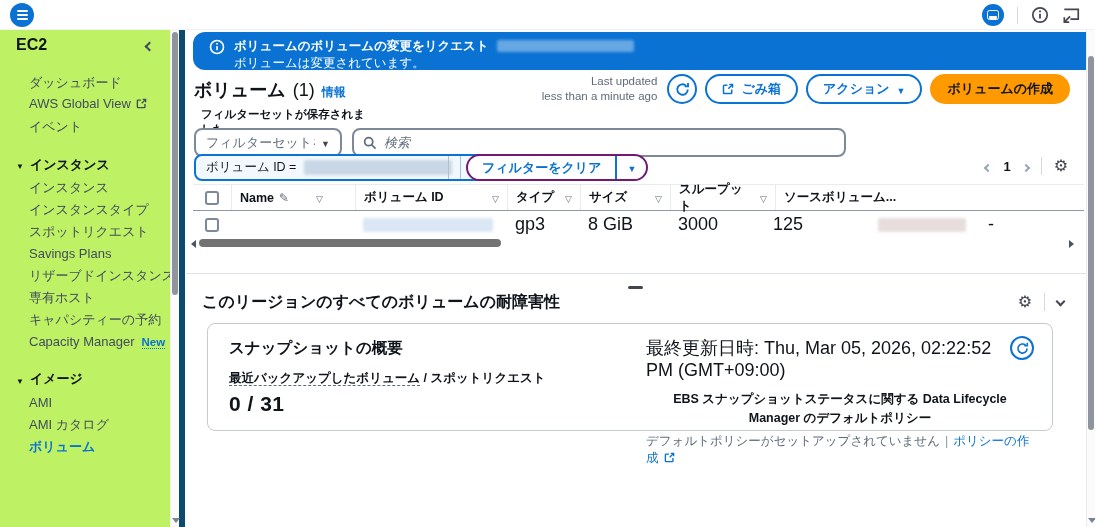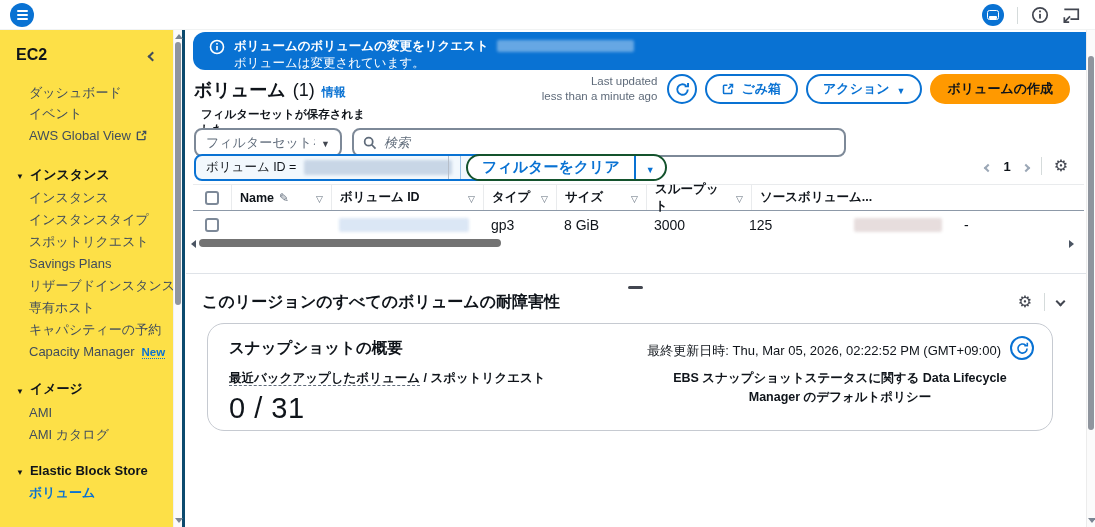--- a/index.html
+++ b/index.html
@@ -25,21 +25,21 @@
   .sort-caret::before { content:"▽"; font-size:9px; color:#5f6b7a; }
   .dd-caret::before { content:"▼"; font-size:9px; }
   .x-glyph::before { content:"✕"; }
   .tri { width:0; height:0; display:inline-block; }
   .tri.up    { border-left:4px solid transparent; border-right:4px solid transparent; border-bottom:5px solid #7a8593; }
   .tri.down  { border-left:4px solid transparent; border-right:4px solid transparent; border-top:5px solid #7a8593; }
   .tri.lft   { border-top:4px solid transparent; border-bottom:4px solid transparent; border-right:5px solid #4b5563; }
   .tri.rgt   { border-top:4px solid transparent; border-bottom:4px solid transparent; border-left:5px solid #4b5563; }
 
   
-  .sidebar { position:absolute; top:30px; left:0; width:185px; bottom:0; background:#fde047; border-right:3px solid #0c4a6e; }
+  .sidebar { position:absolute; top:20px; left:0; width:185px; bottom:0; background:#bef264; border-right:6px solid #0c4a6e; }
   .sb-inner { padding:14px 22px 0 16px; }
   .ec2-row { display:flex; justify-content:space-between; align-items:center; font-size:16px; font-weight:700; margin-bottom:16px; padding-right:2px; }
   .ec2-collapse { color:#414d5c; cursor:pointer; padding:2px; }
   .sb-list { list-style:none; }
   .sb-link { font-size:13px; color:#414d5c; padding:3.5px 0 3.5px 13px; cursor:pointer; width:160px; line-height:1.15; }
   .sb-link.active { color:#0972d3; font-weight:700; }
   .sb-section { font-size:13px; font-weight:700; color:#0f141a; margin-top:13px; padding:4px 0; display:flex; align-items:center; gap:6px; cursor:pointer; }
   .sec-caret::before { content:"▼"; font-size:8px; color:#0f141a; }
   .ext-icon { display:inline-block; margin-left:5px; color:#414d5c; vertical-align:-1px; }
   .new-badge { color:#0972d3; font-size:11.5px; font-weight:700; border-bottom:1px dotted #0972d3; margin-left:7px; }
@@ -75,64 +75,64 @@
   .select-placeholder { color:#5f6b7a; font-size:13px; flex:1; white-space:nowrap; overflow:hidden; }
   .select-box .dd-caret::before { color:#424650; }
   .search-box { position:absolute; left:166px; top:98px; width:494px; height:29px; border:2px solid #7d8998; border-radius:8px; background:#fff; display:flex; align-items:center; padding:0 9px; gap:7px; }
   .search-box input { border:none; outline:none; flex:1; font-size:13px; font-style:italic; color:#414d5c; font-family:inherit; background:transparent; }
   .search-box input::placeholder { color:#5f6b7a; font-style:italic; }
 
   .chip { position:absolute; left:8px; top:124px; height:27px; border:2px solid #0972d3; background:#f2f8fd; border-radius:8px; display:flex; align-items:center; padding:0 9px 0 10px; gap:8px; font-size:12.5px; }
   .chip-redact { width:148px; height:15px; background:#c8d6e6; border-radius:2px; filter:blur(1.8px); }
   .chip-x { color:#33404d; font-size:12px; padding-left:8px; border-left:1px solid #9cc3e5; cursor:pointer; align-self:stretch; display:flex; align-items:center; }
   .chip-divider { position:absolute; left:262px; top:126px; width:1px; height:23px; background:#b6bec9; }
-  .clear-btn { position:absolute; left:280px; top:124px; height:27px; display:inline-flex; align-items:stretch; border:2px solid #14532d; border-radius:15px; background:#fff; color:#0972d3; font-weight:700; font-size:15px; cursor:pointer; overflow:hidden; }
+  .clear-btn { position:absolute; left:280px; top:124px; height:27px; display:inline-flex; align-items:stretch; border:2px solid #701a75; border-radius:15px; background:#fff; color:#0972d3; font-weight:700; font-size:13px; cursor:pointer; overflow:hidden; }
   .clear-btn .seg1 { display:flex; align-items:center; padding:0 14px; }
   .clear-btn .seg2 { display:flex; align-items:center; padding:0 10px; border-left:2px solid #0972d3; }
 
   .table-controls { position:absolute; right:18px; top:127px; display:flex; align-items:center; gap:12px; }
   .pg-chev { color:#9ba7b6; cursor:pointer; }
   .page-num { font-size:13px; font-weight:700; }
   .tc-vdiv { width:1px; height:18px; background:#d5dbdb; }
 
   
   .tbl { position:absolute; left:7px; top:154px; right:2px; }
   .tr { display:flex; align-items:center; height:27px; }
   .thead { border-top:1px solid #e9ebed; border-bottom:1px solid #8d99a8; }
   .th, .td { display:flex; align-items:center; padding:0 8px; gap:5px; flex:none; }
   .th { font-size:12.5px; font-weight:700; }
-  .td { font-size:14px;text-align:right; }
+  .td { font-size:18px;text-align:right; }
   .th:not(:first-child) { border-left:1px solid #e9ebed; align-self:stretch; }
   .c0 { width:38px; justify-content:center; }
-  .c1 { width:100px; } .c2 { width:152px; } .c3 { width:73px; } .c4 { width:90px; }
+  .c1 { width:100px; } .c2 { width:152px;margin-left:24px; } .c3 { width:73px; } .c4 { width:90px; }
   .c5 { width:95px; } .c6 { width:105px; } .c7 { width:105px; } .c8 { flex:1 1 auto; }
   .th .sort-caret { margin-left:auto; }
   .cb { width:14px; height:14px; border:2px solid #7d8998; border-radius:3px; background:#fff; cursor:pointer; }
   .cell-redact-blue { width:130px; height:14px; background:#dbe7f5; border-radius:2px; filter:blur(1.5px); }
   .cell-redact-grey { width:88px; height:14px; background:#e7dddd; border-radius:2px; filter:blur(1.5px); }
 
   .hs-left  { position:absolute; left:5px;  top:210px; cursor:pointer; }
   .hs-right { position:absolute; right:12px; top:210px; cursor:pointer; }
   .hs-thumb { position:absolute; left:13px; top:209px; width:302px; height:8px; background:#737373; border-radius:4px; cursor:pointer; }
 
   
   .panel-divider { position:absolute; left:0; right:0; top:243px; height:1px; background:#dfe3e8; }
   .resize-handle { position:absolute; left:442px; top:256px; width:15px; height:3px; background:#424650; border-radius:2px; cursor:row-resize; }
   .panel-title { position:absolute; left:16px; top:262px; font-size:16px; font-weight:700; }
   .panel-controls { position:absolute; right:22px; top:263px; display:flex; align-items:center; gap:12px; }
   .panel-chev { color:#424650; cursor:pointer; margin-top:-3px; }
 
-  .card { position:absolute; left:21px; top:293px; width:846px; height:108px; border:1px solid #c6cad1; border-radius:17px; background:#fff; }
+  .card { position:absolute; left:21px; top:293px; width:846px; height:108px; border:1px solid #c6cad1; border-radius:8px; background:#fff; }
   .card-left { position:absolute; left:21px; top:14px; }
   .card-title { font-size:15.5px; font-weight:700; }
   .metric-row { margin-top:11px; font-size:12.5px; font-weight:700; }
   .metric-link { border-bottom:1px dashed #5f6b7a; cursor:pointer; }
-  .metric-value { margin-top:5px; font-size:29px; font-weight:400; letter-spacing:0.5px; }
+  .metric-value { margin-top:5px; font-size:21px; font-weight:700; letter-spacing:0.5px; }
   .card-right { position:absolute; left:438px; right:18px; top:12px; }
-  .cr-updated { display:flex; justify-content:flex-end; align-items:flex-end; gap:9px; font-size:13px; }
+  .cr-updated { display:flex; justify-content:flex-end; align-items:flex-start; gap:9px; font-size:18px; }
   .cr-refresh { width:24px; height:24px; border:2px solid #0972d3; border-radius:50%; color:#0972d3; display:flex; align-items:center; justify-content:center; cursor:pointer; flex:none; }
   .cr-title { margin-top:9px; font-size:12.5px; font-weight:700; line-height:1.5;text-align:center; }
   .cr-status { margin-top:5px; font-size:12.5px; color:#5f6b7a; }
   .cr-sep { margin:0 5px; color:#8d99a8; }
   .cr-link { color:#0972d3; cursor:pointer; }
   .cr-link .ext-icon { color:#0972d3; }
 
   
   .pg-scroll { position:absolute; top:30px; right:0; width:9px; bottom:0; background:#fbfbfb; border-left:1px solid #ececec; }
   .pg-thumb { position:absolute; top:26px; left:1px; width:6px; height:374px; background:#8f959e; border-radius:3px; cursor:pointer; }
@@ -170,26 +170,26 @@
 </div>
 
 <div class="sidebar">
   <div class="sb-inner">
     <div class="ec2-row">
       <span>EC2</span>
       <span class="ec2-collapse"><span class="chev left"></span></span>
     </div>
     <ul class="sb-list">
       <li class="sb-link"><span>ダッシュボード</span></li>
-      <li class="sb-link"><span>イベント</span></li>
       <li class="sb-link"><span>AWS Global View</span><span class="ext-icon"><svg width="11" height="11" viewBox="0 0 16 16">
               <path d="M13 8.8V13a1 1 0 0 1-1 1H3a1 1 0 0 1-1-1V4a1 1 0 0 1 1-1h4.2" fill="none" stroke="currentColor" stroke-width="2"></path>
               <path d="M9.8 2H14v4.2" fill="none" stroke="currentColor" stroke-width="2"></path>
               <path d="M14 2 8.4 7.6" stroke="currentColor" stroke-width="2"></path>
             </svg></span></li>
+      <li class="sb-link"><span>イベント</span></li>
 
       <li class="sb-section">
           <span class="sec-caret"></span>
           <span>インスタンス</span>
         </li>
       <li class="sb-link"><span>インスタンス</span></li>
       <li class="sb-link"><span>インスタンスタイプ</span></li>
       <li class="sb-link"><span>スポットリクエスト</span></li>
       <li class="sb-link"><span>Savings Plans</span></li>
       <li class="sb-link"><span>リザーブドインスタンス</span></li>
@@ -197,24 +197,20 @@
       <li class="sb-link"><span>キャパシティーの予約</span></li>
       <li class="sb-link"><span>Capacity Manager</span><span class="new-badge">New</span></li>
 
       <li class="sb-section">
           <span class="sec-caret"></span>
           <span>イメージ</span>
         </li>
       <li class="sb-link"><span>AMI</span></li>
       <li class="sb-link"><span>AMI カタログ</span></li>
 
-      <li class="sb-section">
-          <span class="sec-caret"></span>
-          <span>Elastic Block Store</span>
-        </li>
       <li class="sb-link active"><span>ボリューム</span></li>
       <li class="sb-link"></li>
 
     </ul>
   </div>
   <div class="sb-scroll">
     <span class="tri up sb-arrow-top"></span>
     <div class="sb-thumb"></div>
     <span class="tri down sb-arrow-bot"></span>
   </div>
@@ -384,20 +380,27 @@
       <div class="cr-updated">
         <span>最終更新日時: Thu, Mar 05, 2026, 02:22:52 PM (GMT+09:00)</span>
         <span class="cr-refresh">
           <svg width="13" height="13" viewBox="0 0 16 16">
               <path d="M13.6 8a5.6 5.6 0 1 1-1.8-4.1" fill="none" stroke="currentColor" stroke-width="2"></path>
               <path d="M13.9 1v3.6h-3.6" fill="none" stroke="currentColor" stroke-width="2"></path>
             </svg>
         </span>
       </div>
       <div class="cr-title">EBS スナップショットステータスに関する Data Lifecycle Manager のデフォルトポリシー</div>
+      <div class="cr-status">
+        <span>デフォルトポリシーがセットアップされていません</span><span class="cr-sep">|</span><span class="cr-link"><span>ポリシーの作成</span> <span class="ext-icon" style="margin-left:2px;"><svg width="11" height="11" viewBox="0 0 16 16">
+                <path d="M13 8.8V13a1 1 0 0 1-1 1H3a1 1 0 0 1-1-1V4a1 1 0 0 1 1-1h4.2" fill="none" stroke="currentColor" stroke-width="2"></path>
+                <path d="M9.8 2H14v4.2" fill="none" stroke="currentColor" stroke-width="2"></path>
+                <path d="M14 2 8.4 7.6" stroke="currentColor" stroke-width="2"></path>
+              </svg></span></span>
+      </div>
     </div>
   </div>
 </div>
 
 <div class="pg-scroll">
   <div class="pg-thumb"></div>
   <span class="tri down pg-arrow-bot"></span>
 </div>
 
 </body></html>

